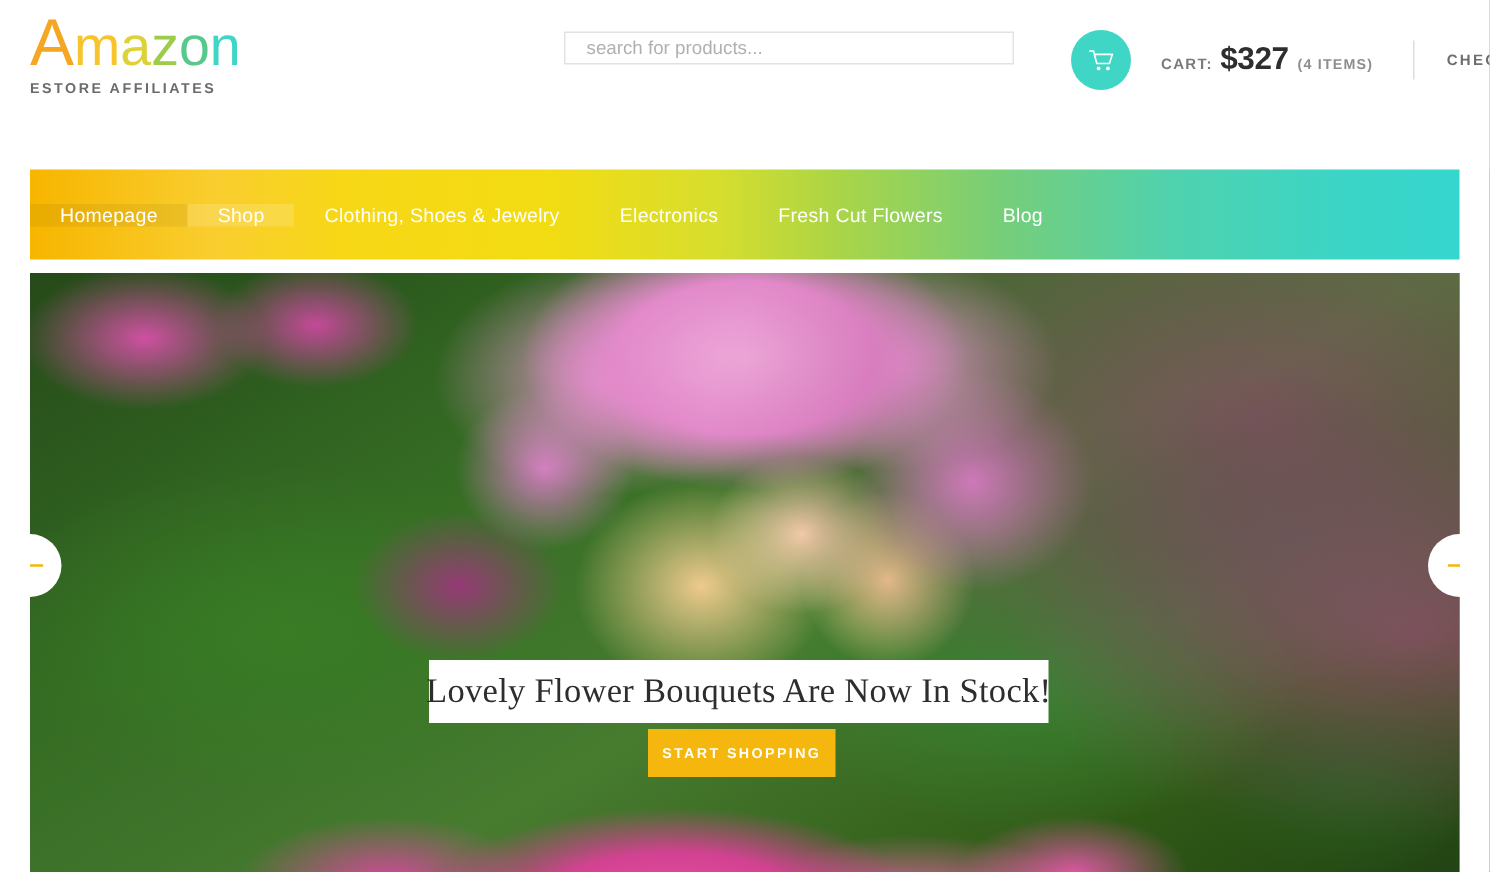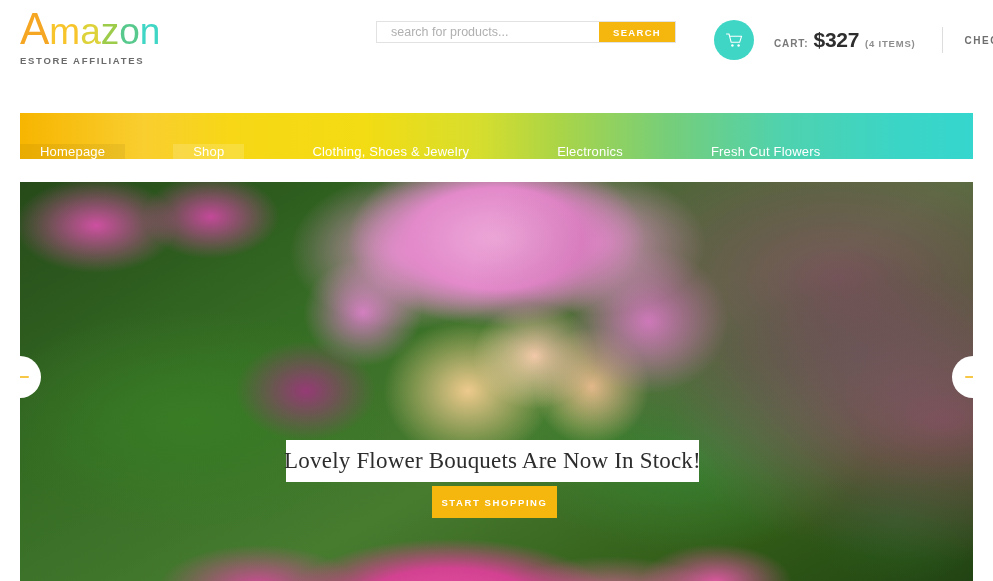--- a/index.html
+++ b/index.html
@@ -143,35 +143,34 @@
     text-decoration: none;
     cursor: pointer;
   }
 
   
   .nav {
     position: absolute;
     left: 20px;
     top: 113px;
     width: 953px;
-    height: 46px;
+    height: 60px;
     background: linear-gradient(90deg,
         #F7B500 0%,
         #F9CE2F 13%,
         #F7D716 22%,
         #F3DC13 36%,
         #D7DE2D 48%,
         #ADD545 56%,
         #76CE79 68%,
         #4FD2AE 80%,
         #3BD5C6 92%,
         #35D6CE 100%);
     display: flex;
-    align-items: flex-end;
-    gap: 48px;
+    align-items: center;
   }
   .nav-item {
     display: flex;
     align-items: center;
     justify-content: center;
     color: #ffffff;
     font-size: 13px;
     letter-spacing: 0.2px;
     cursor: pointer;
     white-space: nowrap;
@@ -288,21 +287,20 @@
 
   <div class="logo-block">
     <div class="logo-word">
       <span class="logo-a">A</span><span class="logo-m">m</span><span class="logo-a2">a</span><span class="logo-z">z</span><span class="logo-o">o</span><span class="logo-n">n</span>
     </div>
     <div class="logo-sub">ESTORE AFFILIATES</div>
   </div>
 
   <div class="search-wrap">
     <input class="search-input" type="text" placeholder="search for products..." style="">
-    <button class="search-btn">SEARCH</button>
   </div>
 
   <div class="cart-zone">
     <div class="cart-circle">
       <svg width="17" height="15" viewBox="0 0 17 15">
         <path d="M0.5 1 H3 L5.2 9.3 H13.6 L15.6 3.2 H4.1" fill="none" stroke="#ffffff" stroke-width="1.1" stroke-linejoin="round" stroke-linecap="round"></path>
         <circle cx="6.4" cy="12.6" r="1.25" fill="#ffffff"></circle>
         <circle cx="12.6" cy="12.6" r="1.25" fill="#ffffff"></circle>
       </svg>
     </div>
@@ -315,20 +313,21 @@
     <a class="checkout-link" href="#">CHECKOUT</a>
   </div>
 </div>
 
 <nav class="nav">
   <div class="nav-item active">Homepage</div>
   <div class="nav-item hl">Shop</div>
   <div class="nav-item">Clothing, Shoes &amp; Jewelry</div>
   <div class="nav-item">Electronics</div>
   <div class="nav-item">Fresh Cut Flowers</div>
+  <div class="nav-item">Blog</div>
 </nav>
 
 <section class="hero">
   <div class="hero-photo"></div>
   <div class="hero-blur"></div>
 
   <div class="hero-arrow arrow-prev">
     <svg width="17" height="12" viewBox="0 0 17 12">
       <path d="M16 6 H2 M7 1.5 L2 6 L7 10.5" fill="none" stroke="#F5B60D" stroke-width="1.6" stroke-linecap="square"></path>
     </svg>

